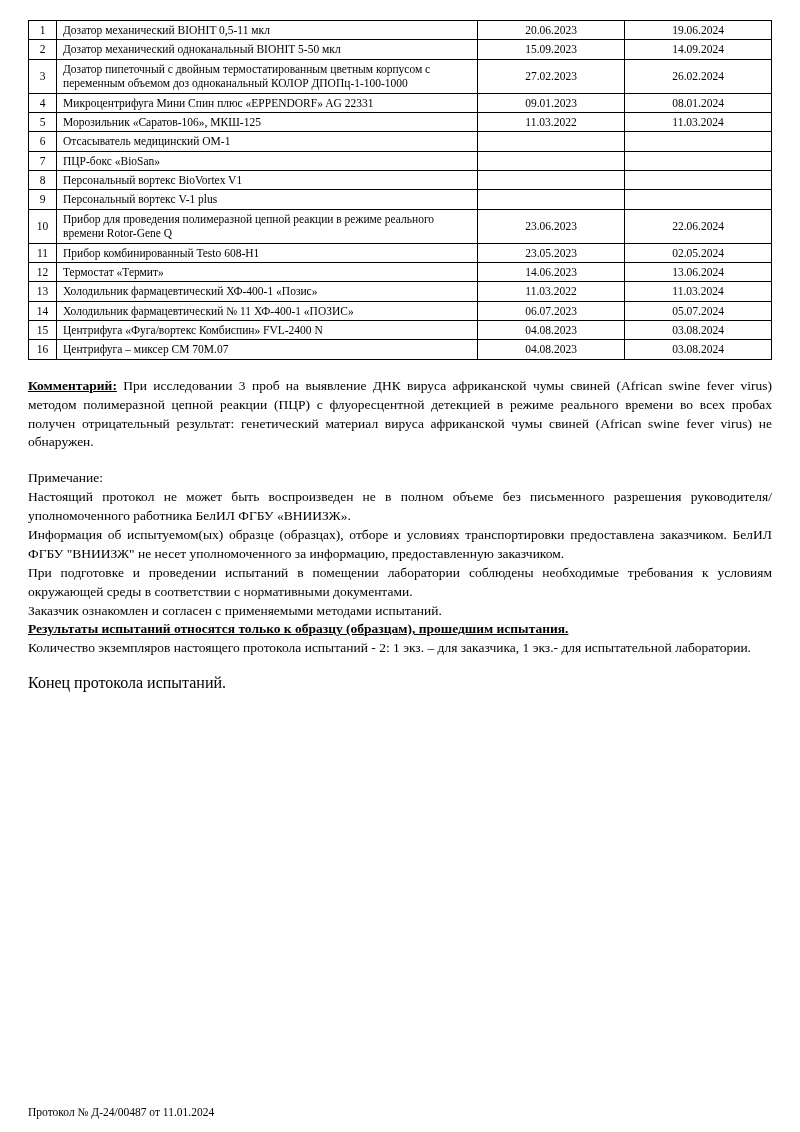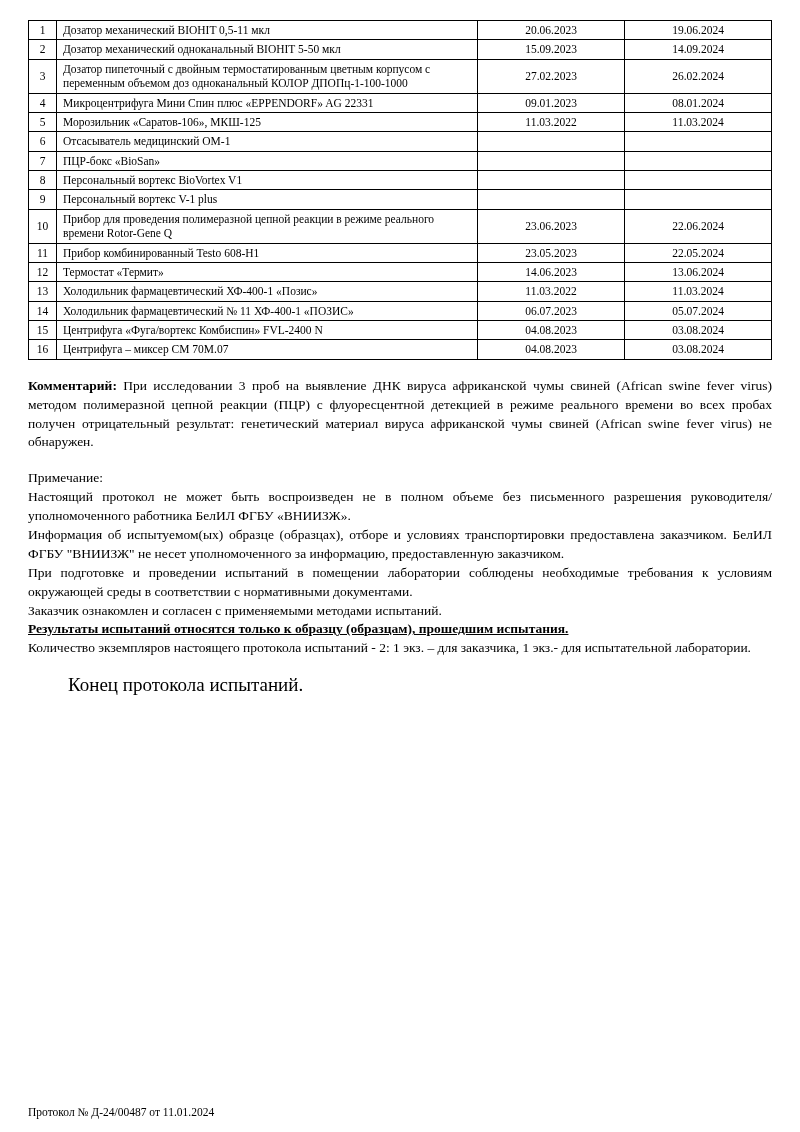--- a/index.html
+++ b/index.html
@@ -24,28 +24,28 @@
     padding:2px 6px;
     vertical-align:middle;
   }
   td.c-num  { width:28px;  text-align:center; }
   td.c-name { }
   td.c-d1, td.c-d2 { width:147px; text-align:center; }
 
   .body-text { font-size:13.5px; line-height:1.4; }
   p.justify  { text-align:justify; }
   .mt  { margin-top:17px; }
-  .bold { font-weight:bold; }
+  .bold { font-weight:bold;text-decoration:underline; }
   .bold-underline { font-weight:bold; text-decoration:underline; }
 
   .signoff-row {
     display:flex; justify-content:space-between;
     margin-top:28px; font-size:13.5px;
   }
-  .end-line { margin-top:16px; font-size:19px;margin-left:40px; }
+  .end-line { margin-top:16px; font-size:16px; }
 
   .footer {
     position:absolute; left:28px; right:28px; bottom:12px;
     font-size:11.5px; line-height:1.3;
   }
   .footer-line2 { display:flex; justify-content:space-between; margin-top:2px; }
 </style>
 </head>
 <body>
 
@@ -110,21 +110,21 @@
         <tr>
           <td class="c-num">10</td>
           <td class="c-name">Прибор для проведения полимеразной цепной реакции в режиме реального времени Rotor-Gene Q</td>
           <td class="c-d1">23.06.2023</td>
           <td class="c-d2">22.06.2024</td>
         </tr>
         <tr>
           <td class="c-num">11</td>
           <td class="c-name">Прибор комбинированный Testo 608-H1</td>
           <td class="c-d1">23.05.2023</td>
-          <td class="c-d2">22.05.2024</td>
+          <td class="c-d2">02.05.2024</td>
         </tr>
         <tr>
           <td class="c-num">12</td>
           <td class="c-name">Термостат «Термит»</td>
           <td class="c-d1">14.06.2023</td>
           <td class="c-d2">13.06.2024</td>
         </tr>
         <tr>
           <td class="c-num">13</td>
           <td class="c-name">Холодильник фармацевтический ХФ-400-1 «Позис»</td>

